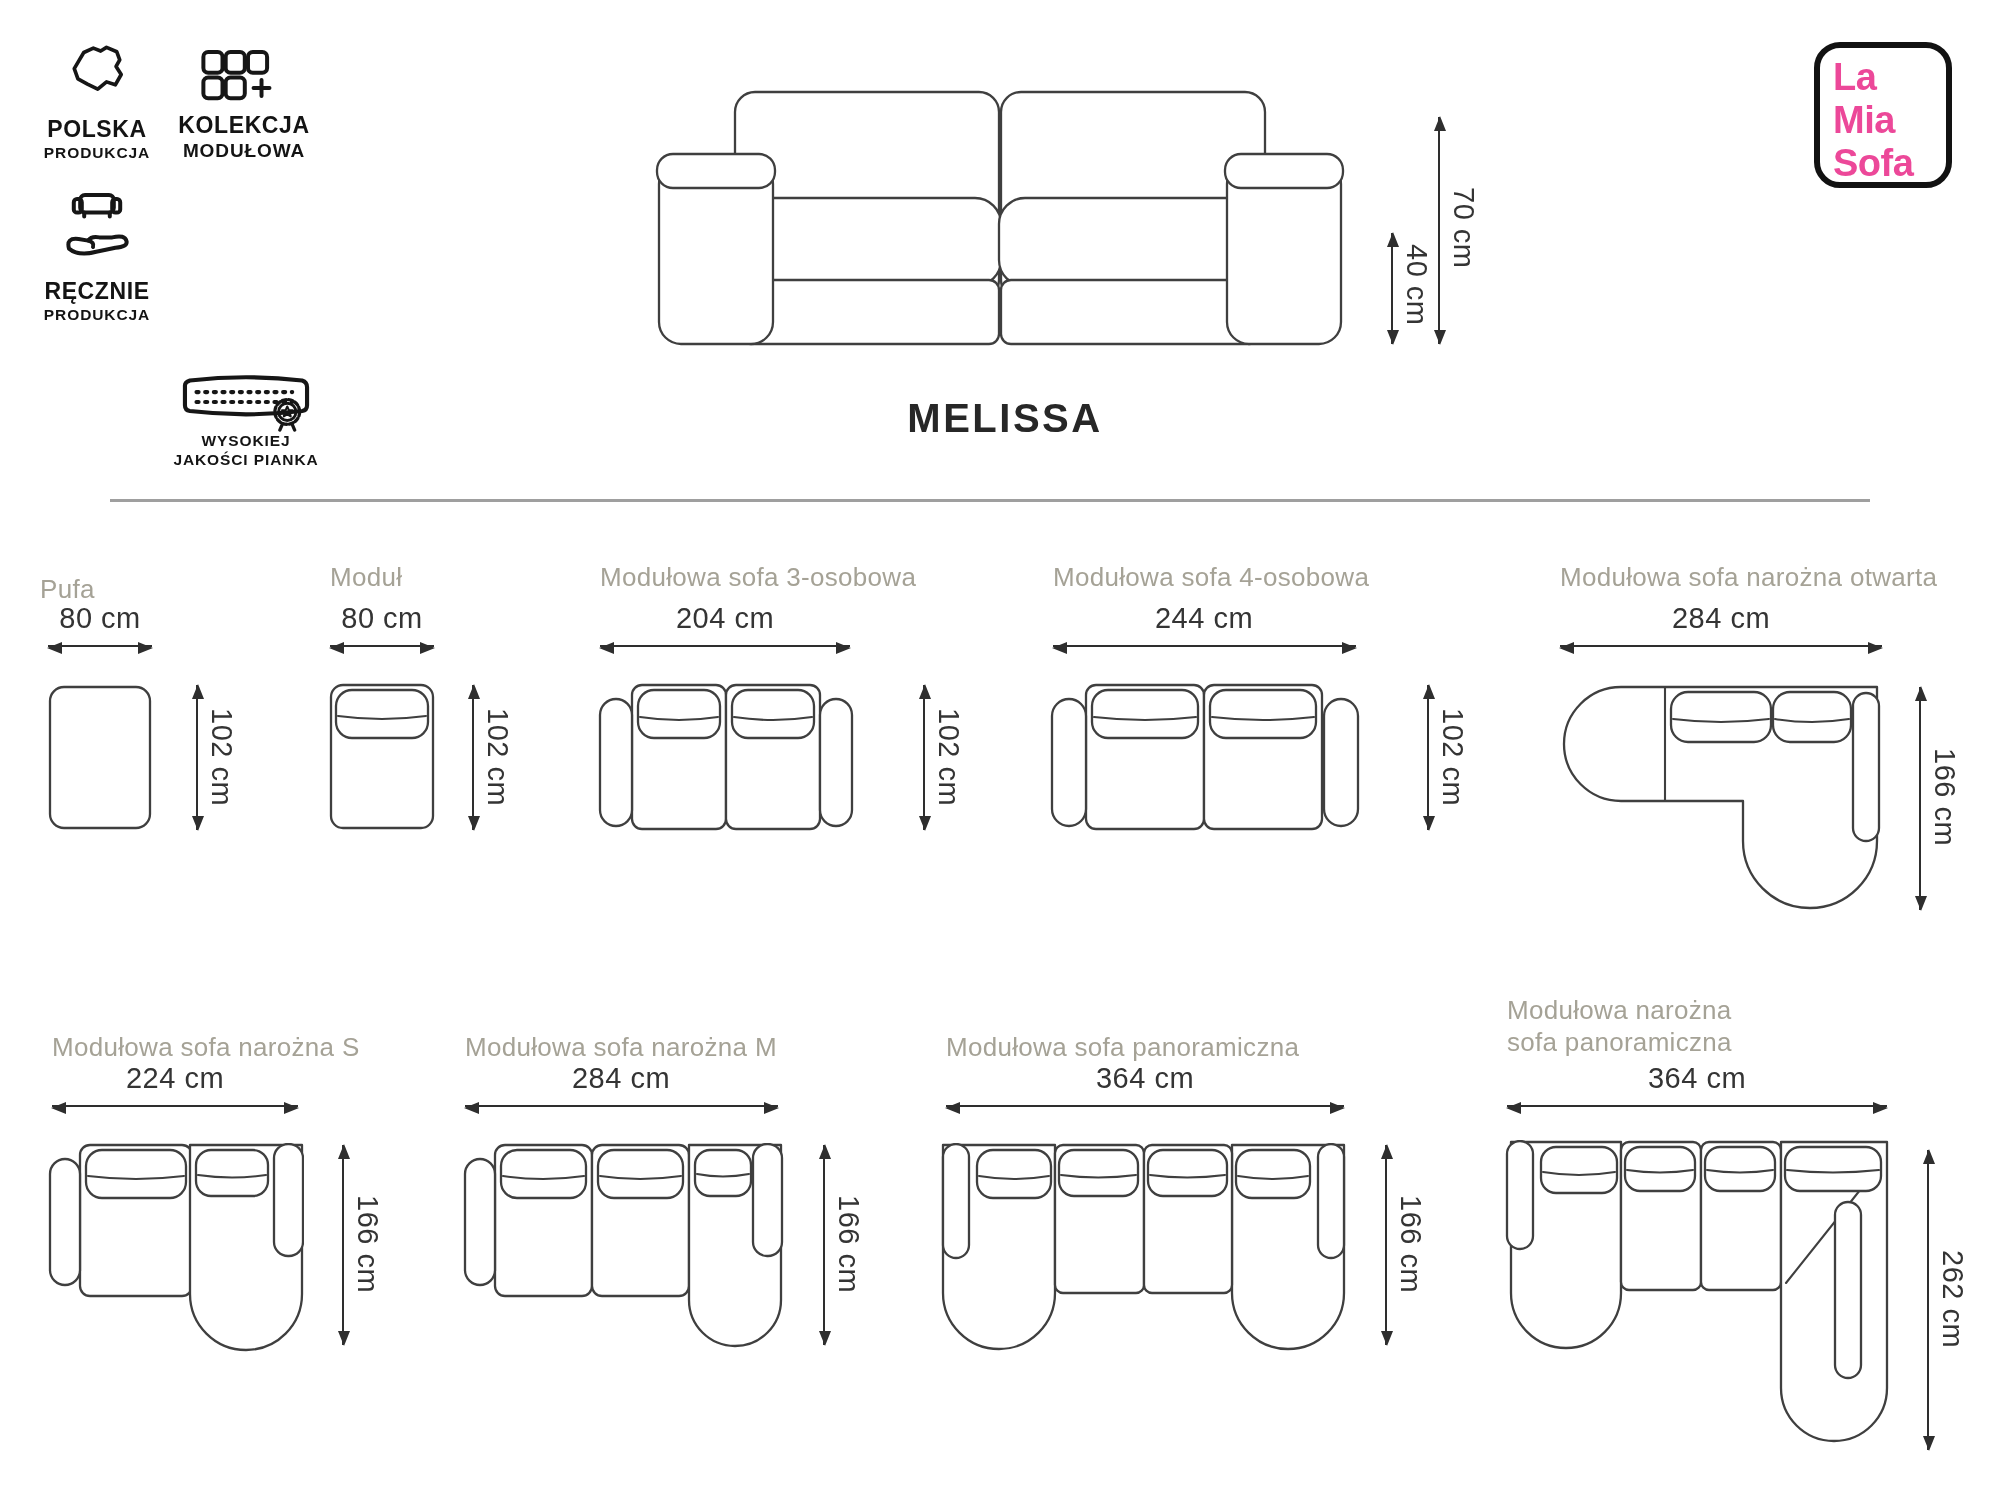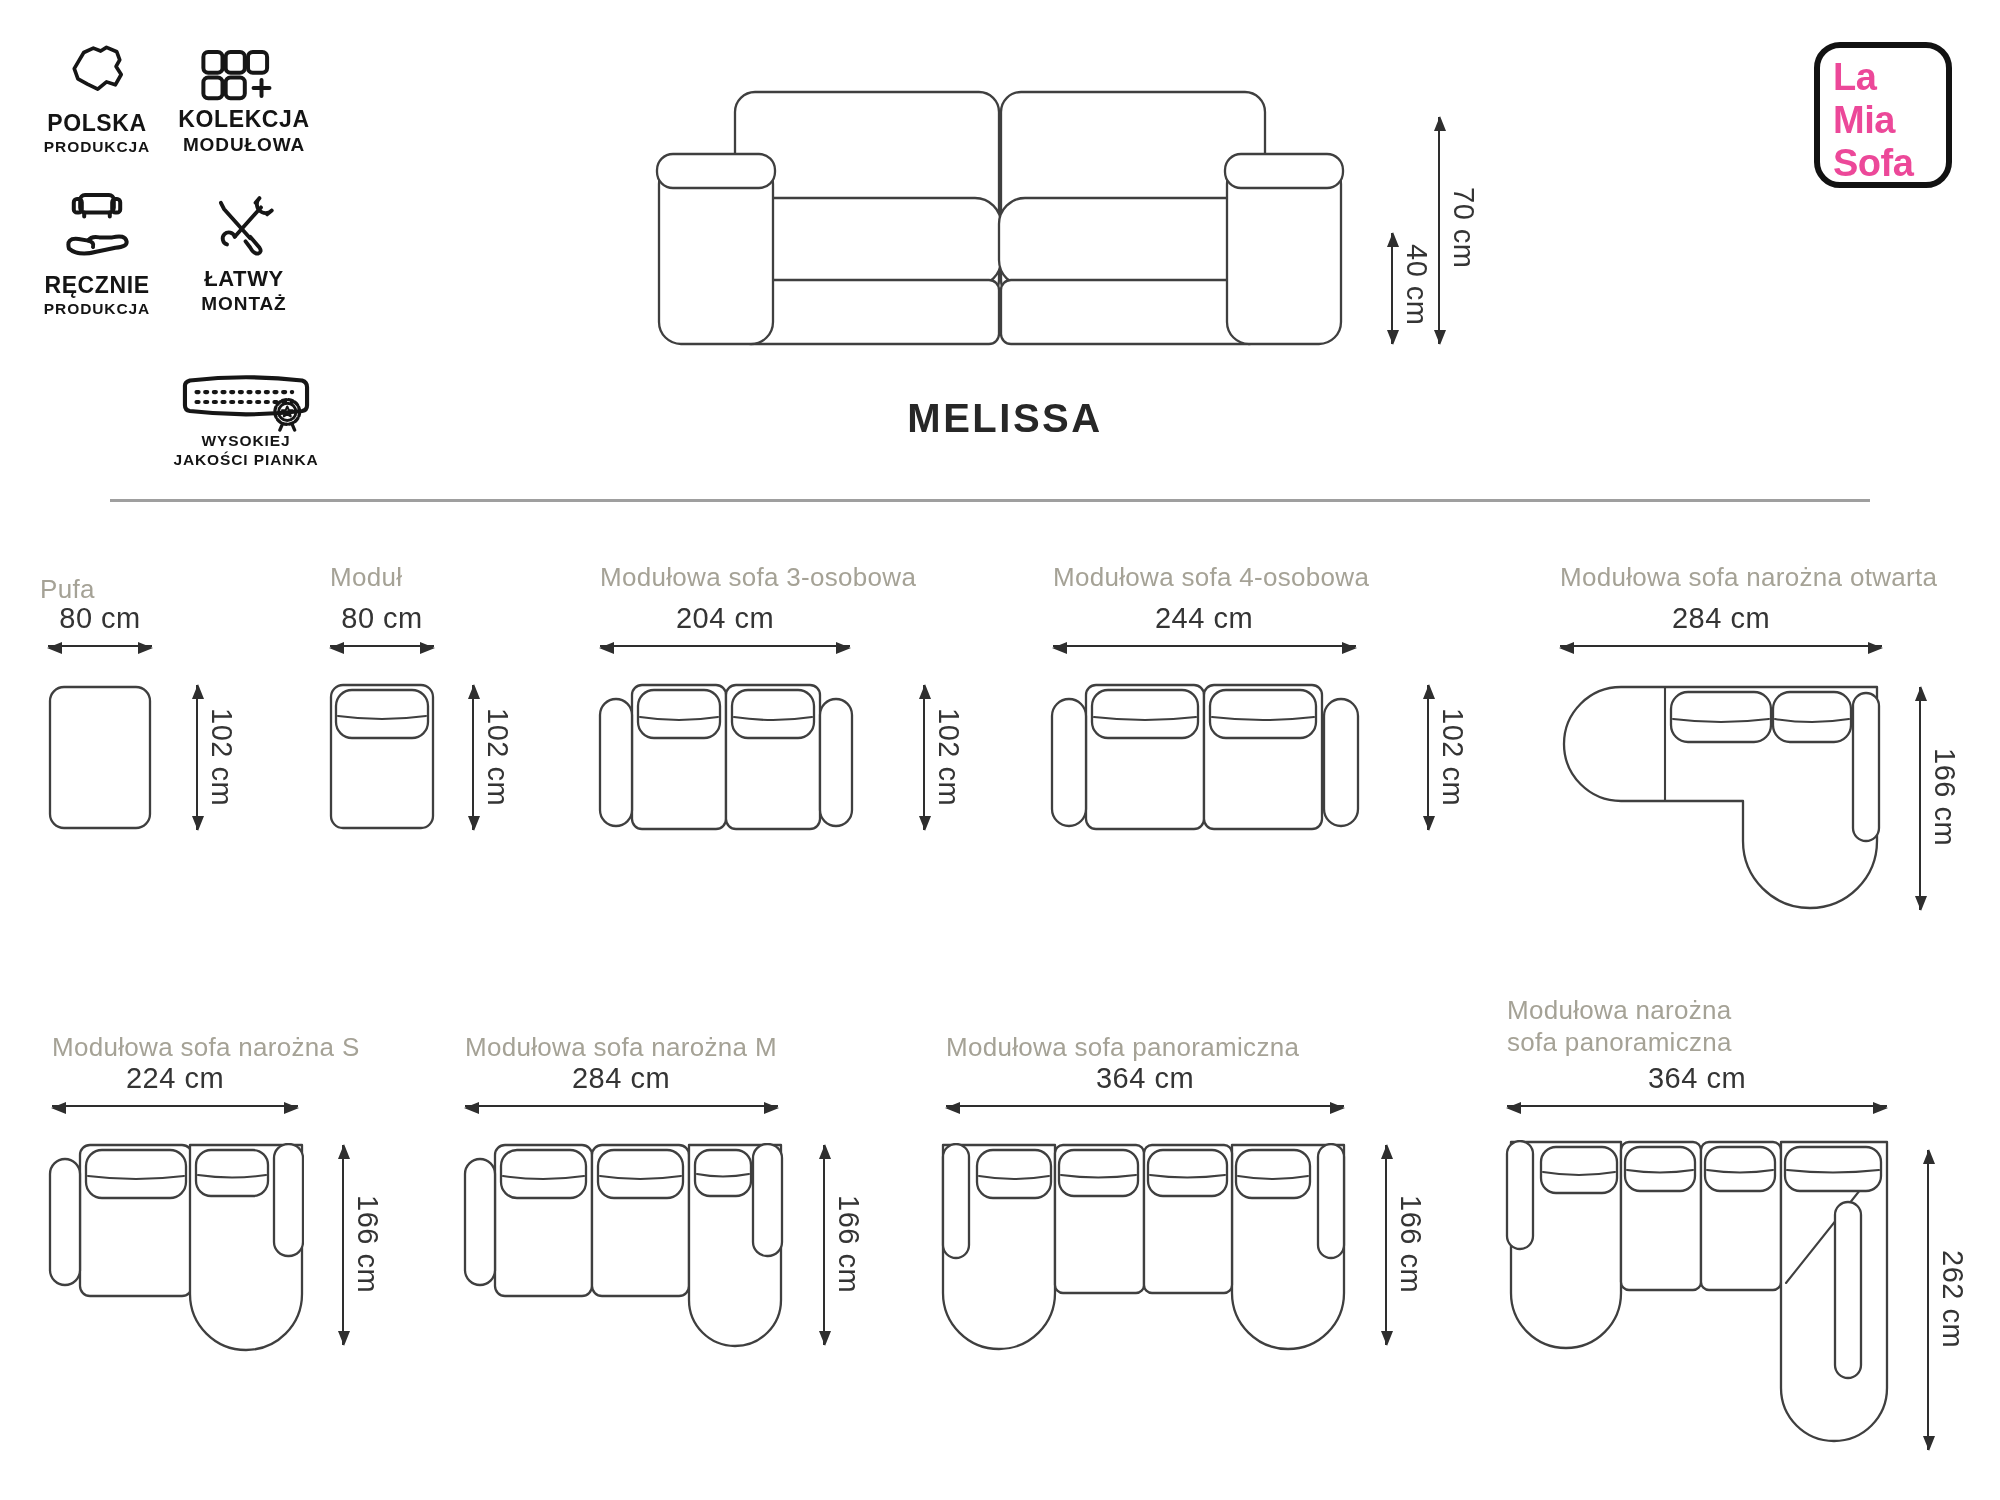--- a/index.html
+++ b/index.html
@@ -25,21 +25,21 @@
   .product-title{position:absolute;font-size:40px;font-weight:700;color:#272727;letter-spacing:2.5px;
         transform:translateX(-50%);text-align:right;}
   
   .drw{position:absolute;}
   .drw .sh{stroke:#3f3f3f;stroke-width:2.3;fill:#ffffff;stroke-linecap:round;stroke-linejoin:round;}
   .drw .ln{stroke:#3f3f3f;stroke-width:2.1;fill:none;stroke-linecap:round;stroke-linejoin:round;}
   
   .feat{position:absolute;text-align:center;}
   .feat svg{display:block;margin:0 auto;}
   .feat .ic{stroke:#161616;stroke-width:5;fill:none;stroke-linecap:round;stroke-linejoin:round;}
-  .feat .t1{font-size:23px;font-weight:700;color:#141414;letter-spacing:.6px;}
+  .feat .t1{font-size:23px;font-weight:700;color:#141414;letter-spacing:.6px;margin-top:6px;}
   .feat .t2{font-size:15.5px;font-weight:700;color:#141414;letter-spacing:.9px;margin-top:1px;}
   
   .logo{position:absolute;left:1814px;top:42px;width:138px;height:146px;box-sizing:border-box;
         border:6px solid #121212;border-radius:26px;padding:8px 0 0 13px;background:#fff;}
   .logo div{font-size:38px;font-weight:800;line-height:43px;color:#ec4899;letter-spacing:-.5px;}
   .divider{position:absolute;left:110px;top:499px;width:1760px;height:3px;background:#9f9f9f;}
 </style>
 </head>
 <body>
 
@@ -72,31 +72,20 @@
       <rect class="ic" x="16" y="10" width="10" height="17" rx="4"></rect>
       <rect class="ic" x="64" y="10" width="10" height="17" rx="4"></rect>
       <path class="ic" d="M 29 27 V 32 M 61 27 V 32"></path>
       <path class="ic" d="M 10 72 Q 6 58 22 60 L 34 62 Q 38 56 48 58 L 64 58 Q 80 54 82 63 Q 83 70 68 71 L 44 76 Q 22 82 10 72 Z"></path>
       <path class="ic" d="M 34 62 Q 42 64 40 70"></path>
     </svg>
     <div class="t1">RĘCZNIE</div>
     <div class="t2">PRODUKCJA</div>
   </div>
 
-  <div class="feat" style="left:166px;top:192px;width:156px;">
-    <svg width="62" height="74" viewBox="0 0 80 96">
-      <path class="ic" d="M 10 14 L 14 22 L 48 60"></path>
-      <path class="ic" d="M 48 58 L 60 72 Q 64 78 58 80 Q 52 80 48 72 L 42 64"></path>
-      <path class="ic" d="M 60 8 a 11 11 0 1 0 16 16 M 60 8 l -5 6 M 76 24 l -6 5"></path>
-      <path class="ic" d="M 62 20 L 28 58"></path>
-      <path class="ic" d="M 28 58 a 8 8 0 1 0 -10 10"></path>
-    </svg>
-    <div class="t1" style="font-size:22px;">ŁATWY</div>
-    <div class="t2" style="font-size:19px;">MONTAŻ</div>
-  </div>
 
 
   <div class="feat" style="left:158px;top:372px;width:176px;">
     <svg width="132" height="60" viewBox="0 0 160 72">
       <path class="ic" d="M 12 10 Q 80 2 148 10 Q 154 12 154 18 L 154 40 Q 154 46 148 47 Q 80 55 12 47 Q 6 46 6 40 L 6 16 Q 6 12 12 10 Z"></path>
       <path class="ic" style="stroke-width:5;stroke-dasharray:2.5 8;" d="M 20 24 H 136 M 20 36 H 136"></path>
       <circle class="ic" style="stroke-width:4;stroke-dasharray:5 3;" cx="130" cy="48" r="15"></circle>
       <circle class="ic" style="stroke-width:3.5;" cx="130" cy="48" r="10.5"></circle>
       <path class="ic" style="stroke-width:2.5;" d="M130 41.5 L131.8 45.6 L136.3 46 L133 49 L134.2 53.4 L130 51 L125.8 53.4 L127 49 L123.7 46 L128.2 45.6 Z"></path>
       <path class="ic" style="stroke-width:4;" d="M 124 63 L 121 70 M 136 63 L 139 70"></path>

